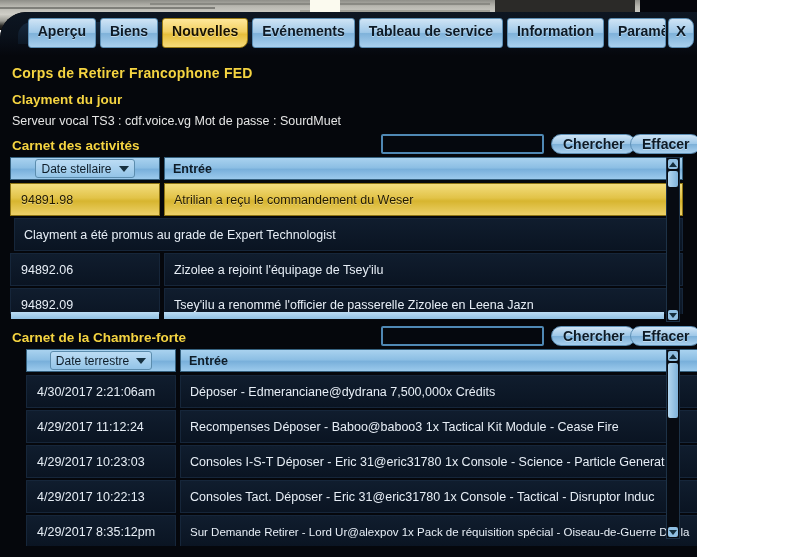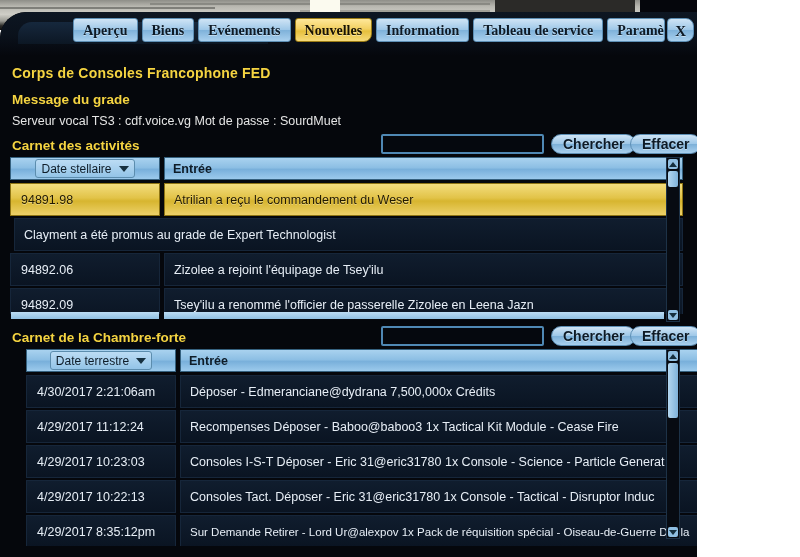--- a/index.html
+++ b/index.html
@@ -22,24 +22,24 @@
   #window{position:absolute;left:0;top:12px;width:697px;height:545px;
     background:#05070c;border-top-left-radius:26px;overflow:hidden;}
   #window::before{content:"";position:absolute;left:0;top:0;width:697px;height:44px;
     background:linear-gradient(180deg,#0d1622 0%,#0a111b 55%,#05070c 100%);
     border-top-left-radius:26px;}
   .corner-sheen{position:absolute;left:18px;top:10px;width:250px;height:22px;
     background:linear-gradient(180deg,#16283d 0%,#0c1724 100%);border-radius:14px 0 0 0;}
 
   
   .tabbar{position:absolute;left:0;top:6px;height:26px;width:697px;display:flex;justify-content:flex-end;align-items:flex-start;}
-  .tab{height:24px;line-height:24px;padding:0 9px;margin-right:4px;font-size:14px;font-weight:bold;
+  .tab{height:30px;line-height:24px;padding:0 9px;margin-right:4px;font-size:14px;font-weight:bold;
     color:#0d1a26;background:linear-gradient(180deg,#cfe4f5 0%,#9fc8e8 48%,#7fb2da 52%,#a9d0ee 100%);
     border:1px solid #5d8fb5;border-radius:3px;white-space:nowrap;letter-spacing:0px;
-    text-shadow:0 1px 0 rgba(255,255,255,.45);box-sizing:border-box;font-family:Liberation Serif, serif;}
+    text-shadow:0 1px 0 rgba(255,255,255,.45);box-sizing:border-box;}
   .tab.active{background:linear-gradient(180deg,#ffe89a 0%,#f2d062 45%,#e6bf3c 55%,#f6db7a 100%);
     border-color:#9b7c15;border-radius:3px 3px 8px 3px;color:#181200;}
   .tab.clipped{max-width:58px;overflow:hidden;padding-right:2px;margin-right:2px;}
   .tab.closebtn{padding:0 7px;border-radius:4px 8px 8px 4px;margin-right:3px;font-size:15px;}
 
   
   .content{position:absolute;left:0;top:44px;width:697px;height:501px;}
 
   .org-title{position:absolute;left:12px;top:9px;font-size:14px;font-weight:bold;color:#f5d441;letter-spacing:.2px;}
   .motd-title{position:absolute;left:12px;top:36px;font-size:13.5px;font-weight:bold;color:#f5d441;}
@@ -105,32 +105,32 @@
     <div class="dark-r"></div>
     <div class="dark-r2"></div>
   </div>
 
   <div id="window">
     <div class="corner-sheen"></div>
 
     <div class="tabbar">
       <div class="tab">Aperçu</div>
       <div class="tab">Biens</div>
+      <div class="tab active">Nouvelles</div>
       <div class="tab">Evénements</div>
-      <div class="tab active">Nouvelles</div>
+      <div class="tab">Tableau de service</div>
       <div class="tab">Information</div>
-      <div class="tab">Tableau de service</div>
       <div class="tab clipped">Paramètres</div>
       <div class="tab closebtn">X</div>
     </div>
 
     <div class="content">
 
-      <div class="org-title">Corps de Consoles Francophone FED</div>
-      <div class="motd-title">Message du grade</div>
+      <div class="org-title">Corps de Retirer Francophone FED</div>
+      <div class="motd-title">Clayment du jour</div>
       <div class="motd-body">Serveur vocal TS3 : cdf.voice.vg  Mot de passe : SourdMuet</div>
 
       <div class="sec-label" style="left:12px;top:82px;">Carnet des activités</div>
       <div class="search-box" style="left:381px;top:78px;width:163px;">
         <input type="text" value="" placeholder="" style="">
       </div>
       <div class="pillbtn" style="left:551px;top:78px;">Chercher</div>
       <div class="pillbtn" style="left:630px;top:78px;">Effacer</div>
 
       <div class="table" style="left:10px;top:101px;width:673px;height:165px;">

